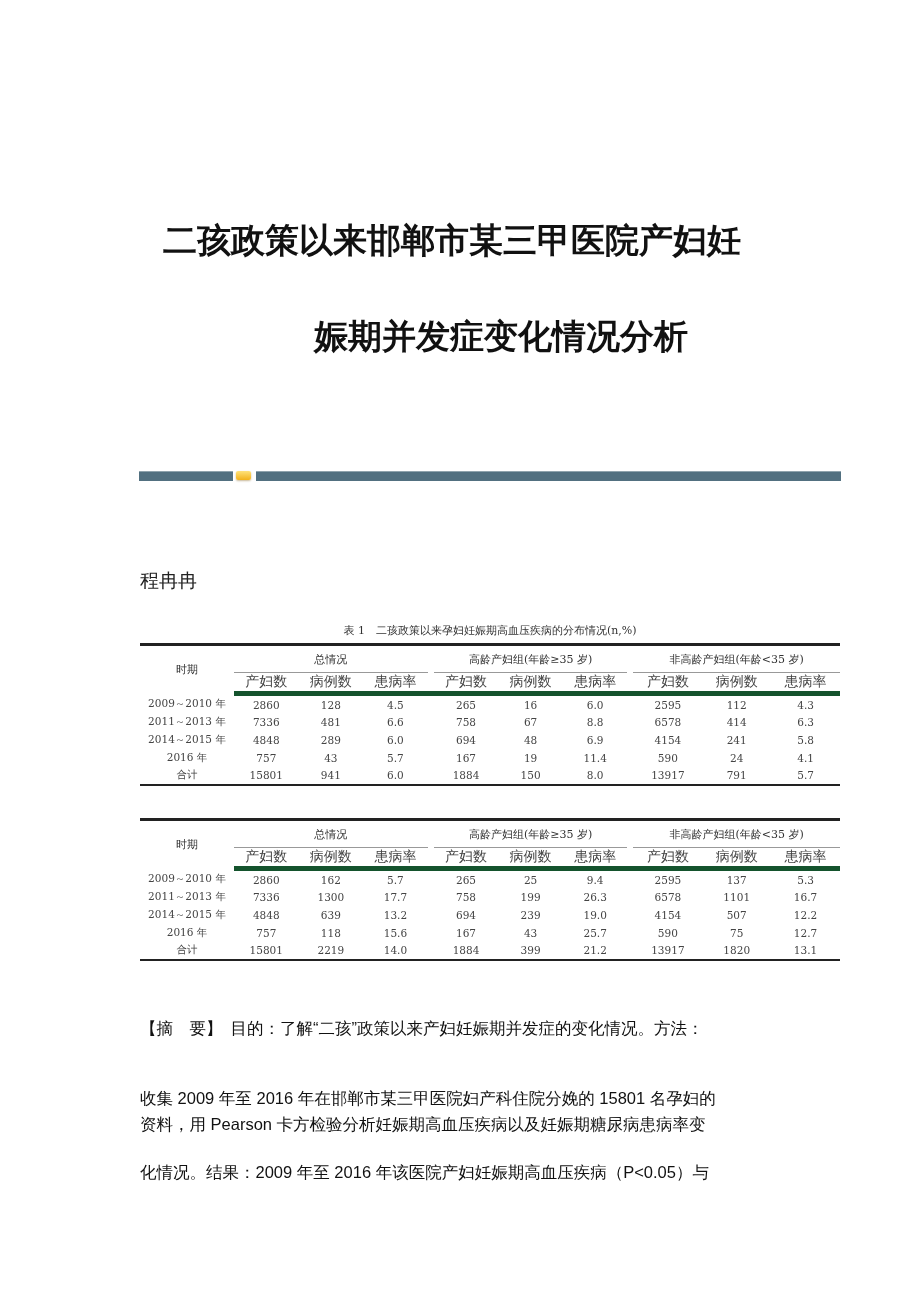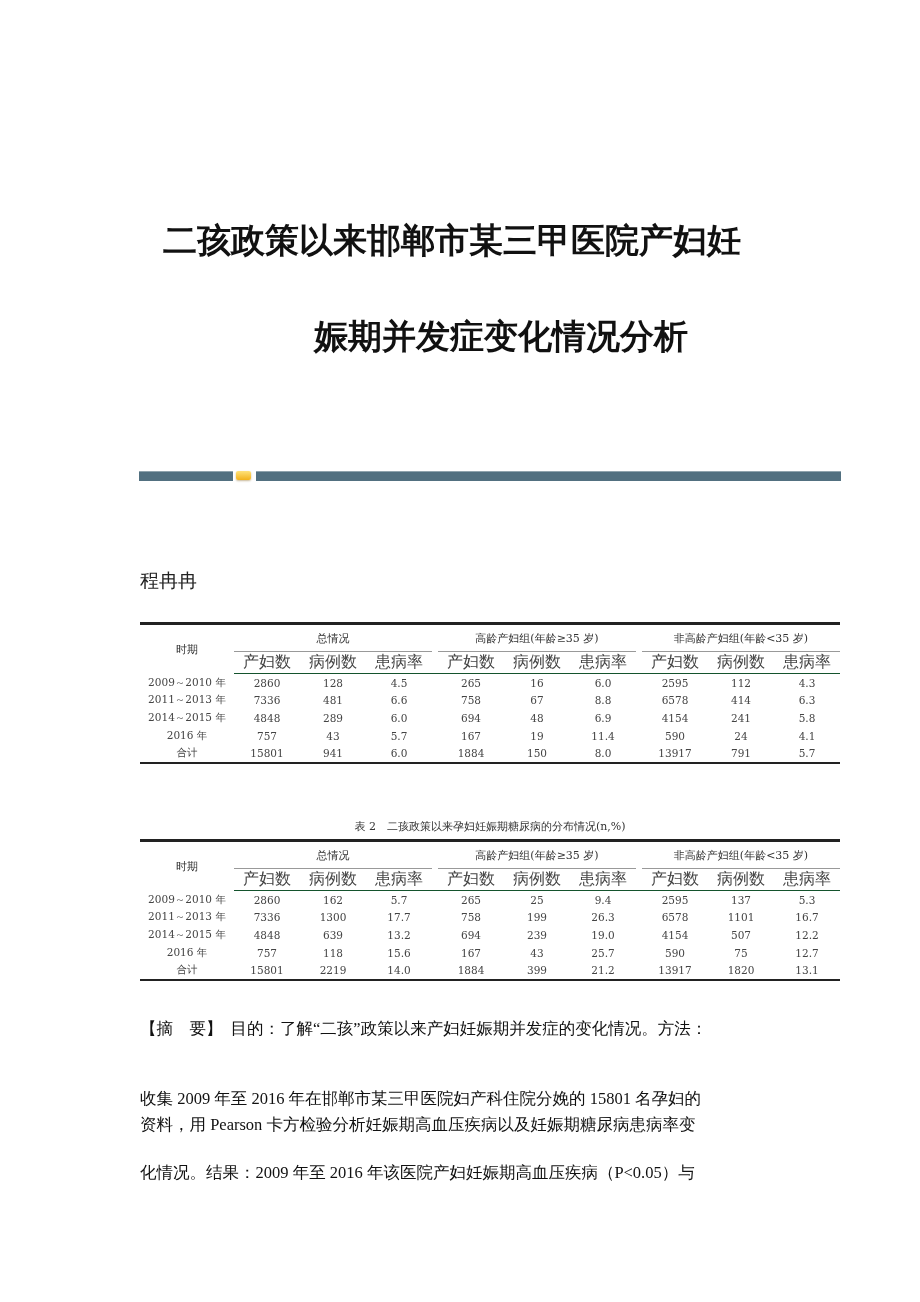--- a/index.html
+++ b/index.html
@@ -109,40 +109,40 @@
   table.data thead tr.grp th {
     height: 26px;
     font-size: 11px;
     color: #333;
   }
   table.data thead tr.grp th.grp-h {
     border-bottom: 1px solid #999;
   }
   table.data thead tr.sub th {
     height: 18px;
-    border-bottom: 1px solid #14532d;
-    font-size: 16px;
+    border-bottom: 5px solid #14532d;
+    font-size: 14px;
     color: #444;
   }
   table.data tbody td {
     height: 17.6px;
   }
   .col-period { width: 94px; }
   .spacer-cell { width: 6px; }
 </style>
 </head>
 <body>
 
 <style>
   .abstract-line {
     position: absolute;
     left: 140px;
     font-size: 16.5px;
     color: #111;
-    font-family: Liberation Serif, serif;
+    font-family: Liberation Sans, sans-serif;
     white-space: nowrap;
   }
   .ab-1 { top: 1018px; }
   .ab-2 { top: 1088px; }
   .ab-3 { top: 1114px; }
   .ab-4 { top: 1162px; }
   .ab-label { margin-right: 8px; }
 </style>
 
 <div class="title-line title-1">二孩政策以来邯郸市某三甲医院产妇妊</div>
@@ -150,20 +150,21 @@
 
 <div class="divider">
   <div class="bar-left"></div>
   <div class="gem"></div>
   <div class="bar-right"></div>
 </div>
 
 <div class="author">程冉冉</div>
 
 <div class="tbl-wrap tbl1">
+  <div class="tbl-caption">表 1　二孩政策以来孕妇妊娠期高血压疾病的分布情况(n,%)</div>
   <table class="data">
     <thead>
       <tr class="grp">
         <th class="col-period" rowspan="2">时期</th>
         <th class="grp-h" colspan="3">总情况</th>
         <th class="spacer-cell"></th>
         <th class="grp-h" colspan="3">高龄产妇组(年龄≥35 岁)</th>
         <th class="spacer-cell"></th>
         <th class="grp-h" colspan="3">非高龄产妇组(年龄&lt;35 岁)</th>
       </tr>
@@ -250,21 +251,20 @@
         <td></td>
         <td>13917</td>
         <td>791</td>
         <td>5.7</td>
       </tr>
     </tbody>
   </table>
 </div>
 
 <div class="tbl-wrap tbl2">
-  <div class="tbl-caption">表 2　二孩政策以来孕妇妊娠期糖尿病的分布情况(n,%)</div>
   <table class="data">
     <thead>
       <tr class="grp">
         <th class="col-period" rowspan="2">时期</th>
         <th class="grp-h" colspan="3">总情况</th>
         <th class="spacer-cell"></th>
         <th class="grp-h" colspan="3">高龄产妇组(年龄≥35 岁)</th>
         <th class="spacer-cell"></th>
         <th class="grp-h" colspan="3">非高龄产妇组(年龄&lt;35 岁)</th>
       </tr>

